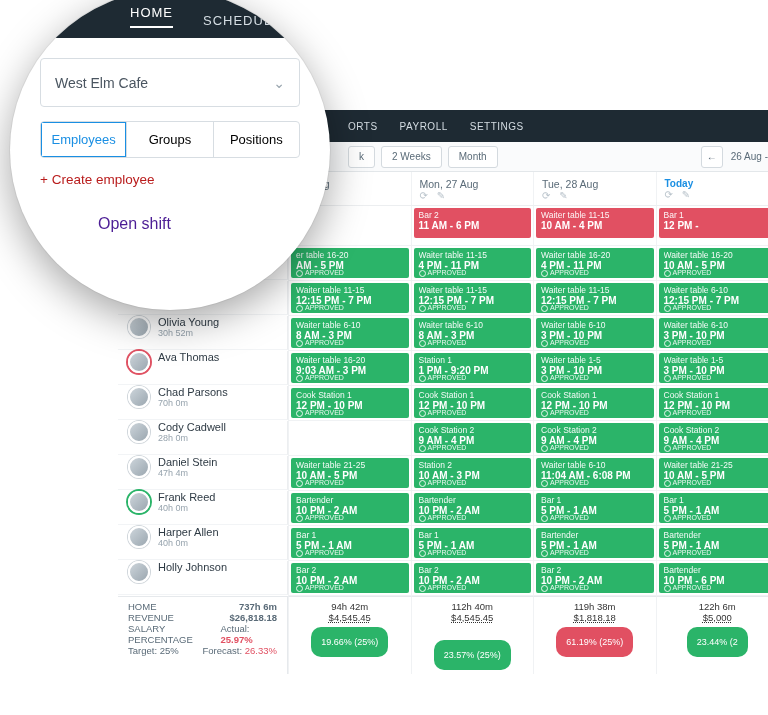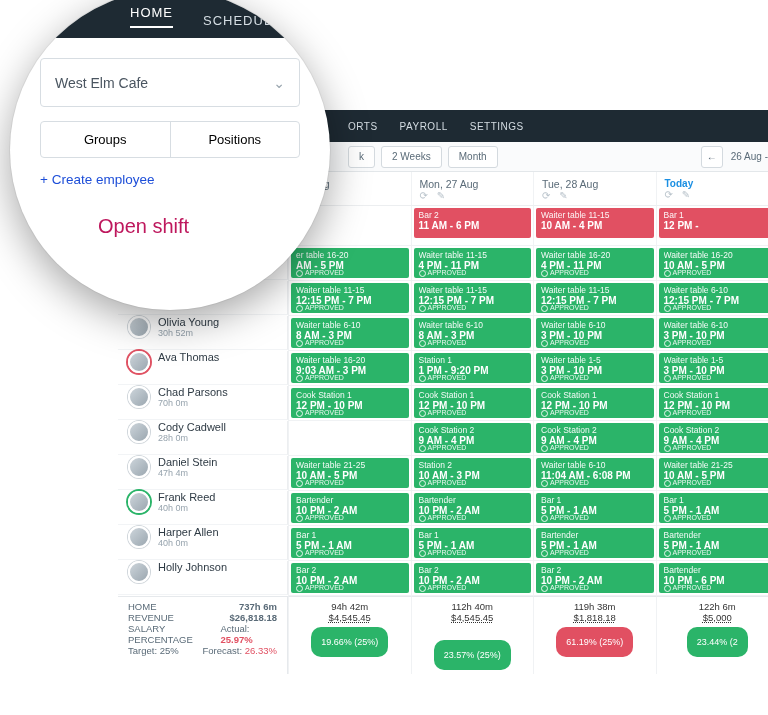--- a/index.html
+++ b/index.html
@@ -193,25 +193,25 @@
     border-left:1px solid #d7dde2;
   }
   .seg div:first-child{border-left:none;}
   .seg .sel {
     color:#1a8fe3;
     box-shadow: inset 0 0 0 1px #1a8fe3;
     background:#fff;
   }
   .create-link {
     margin: 14px 30px 0;
-    color:#1d4ed8; font-size:13.5px;
+    color:#b91c1c; font-size:13.5px;
   }
   .open-shift {
     margin: 28px 0 0 88px;
-    font-size: 20px; color:#be185d;
+    font-size: 16px; color:#4c1d95;
   }
 </style>
 </head>
 <body>
 
 <div class="app">
 
   <div class="topnav">
     <span>ORTS</span>
     <span>PAYROLL</span>
@@ -662,19 +662,20 @@
   <div class="lens-content">
     <div class="lens-nav">
       <span class="active">HOME</span>
       <span>SCHEDUL</span>
     </div>
     <div class="loc-select">
       <span>West Elm Cafe</span>
       <span class="chev">⌄</span>
     </div>
     <div class="seg">
+      <div class="sel">Employees</div>
       <div>Groups</div>
       <div>Positions</div>
     </div>
     <div class="create-link">+ Create employee</div>
     <div class="open-shift">Open shift</div>
   </div>
 </div>
 
 </body></html>

